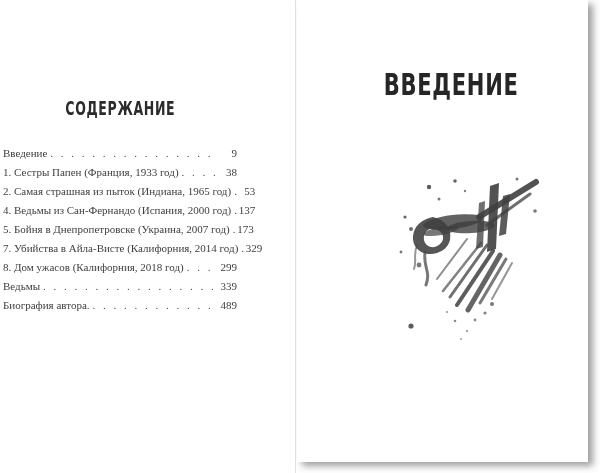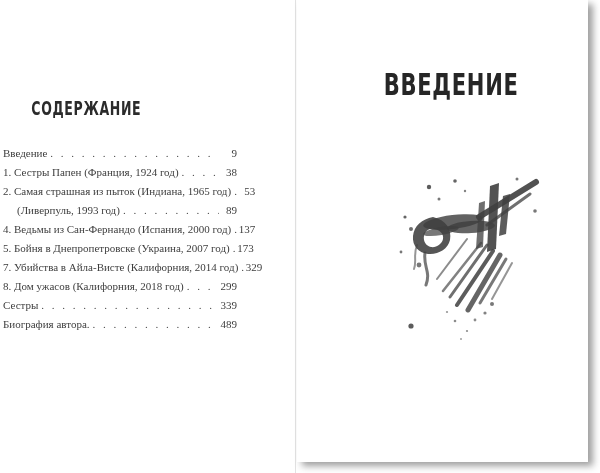--- a/index.html
+++ b/index.html
@@ -9,21 +9,21 @@
     background:#ffffff; overflow:hidden;
     font-family:"Liberation Serif", serif;
   }
 
   
   .page-left {
     position:absolute; left:0; top:0; width:296px; height:473px;
     background:#ffffff; border-right:1px solid #e2e2e2;
   }
   .toc { position:absolute; left:3px; top:97px; width:234px; }
-  .toc-heading { height:22px; line-height:22px; }
+  .toc-heading { text-align:center; height:22px; line-height:22px; }
   .toc-heading .scale {
     display:inline-block;
     font-family:"DejaVu Sans", sans-serif; font-weight:bold;
     font-size:19px; letter-spacing:1px; color:#2b2b2b;
     transform:scaleX(0.66); transform-origin:center;
     white-space:nowrap;
   }
   .toc-list { margin-top:25px; }
   .toc-line {
     display:flex; align-items:baseline;
@@ -67,33 +67,28 @@
       <div class="toc-heading">
         <span class="scale">СОДЕРЖАНИЕ</span>
       </div>
       <div class="toc-list" id="toc-list">
           <div class="toc-line">
             <span class="toc-title">Введение</span>
             <span class="dots"></span>
             <span class="toc-page">9</span>
           </div>
           <div class="toc-line">
-            <span class="toc-title">1. Сестры Папен (Франция, 1924 год)</span>
+            <span class="toc-title">1. Сестры Папен (Франция, 1933 год)</span>
             <span class="dots"></span>
             <span class="toc-page">38</span>
           </div>
           <div class="toc-line">
             <span class="toc-title">2. Самая страшная из пыток (Индиана, 1965 год)</span>
             <span class="dots"></span>
             <span class="toc-page">53</span>
-          </div>
-          <div class="toc-line cont">
-            <span class="toc-title">(Ливерпуль, 1993 год)</span>
-            <span class="dots"></span>
-            <span class="toc-page">89</span>
           </div>
           <div class="toc-line">
             <span class="toc-title">4. Ведьмы из Сан-Фернандо (Испания, 2000 год)</span>
             <span class="dots"></span>
             <span class="toc-page">137</span>
           </div>
           <div class="toc-line">
             <span class="toc-title">5. Бойня в Днепропетровске (Украина, 2007 год)</span>
             <span class="dots"></span>
             <span class="toc-page">173</span>
@@ -102,21 +97,21 @@
             <span class="toc-title">7. Убийства в Айла-Висте (Калифорния, 2014 год)</span>
             <span class="dots"></span>
             <span class="toc-page">329</span>
           </div>
           <div class="toc-line">
             <span class="toc-title">8. Дом ужасов (Калифорния, 2018 год)</span>
             <span class="dots"></span>
             <span class="toc-page">299</span>
           </div>
           <div class="toc-line">
-            <span class="toc-title">Сестры</span>
+            <span class="toc-title">Ведьмы</span>
             <span class="dots"></span>
             <span class="toc-page">339</span>
           </div>
           <div class="toc-line">
             <span class="toc-title">Биография автора.</span>
             <span class="dots"></span>
             <span class="toc-page">489</span>
           </div>
         </div>
     </div>

